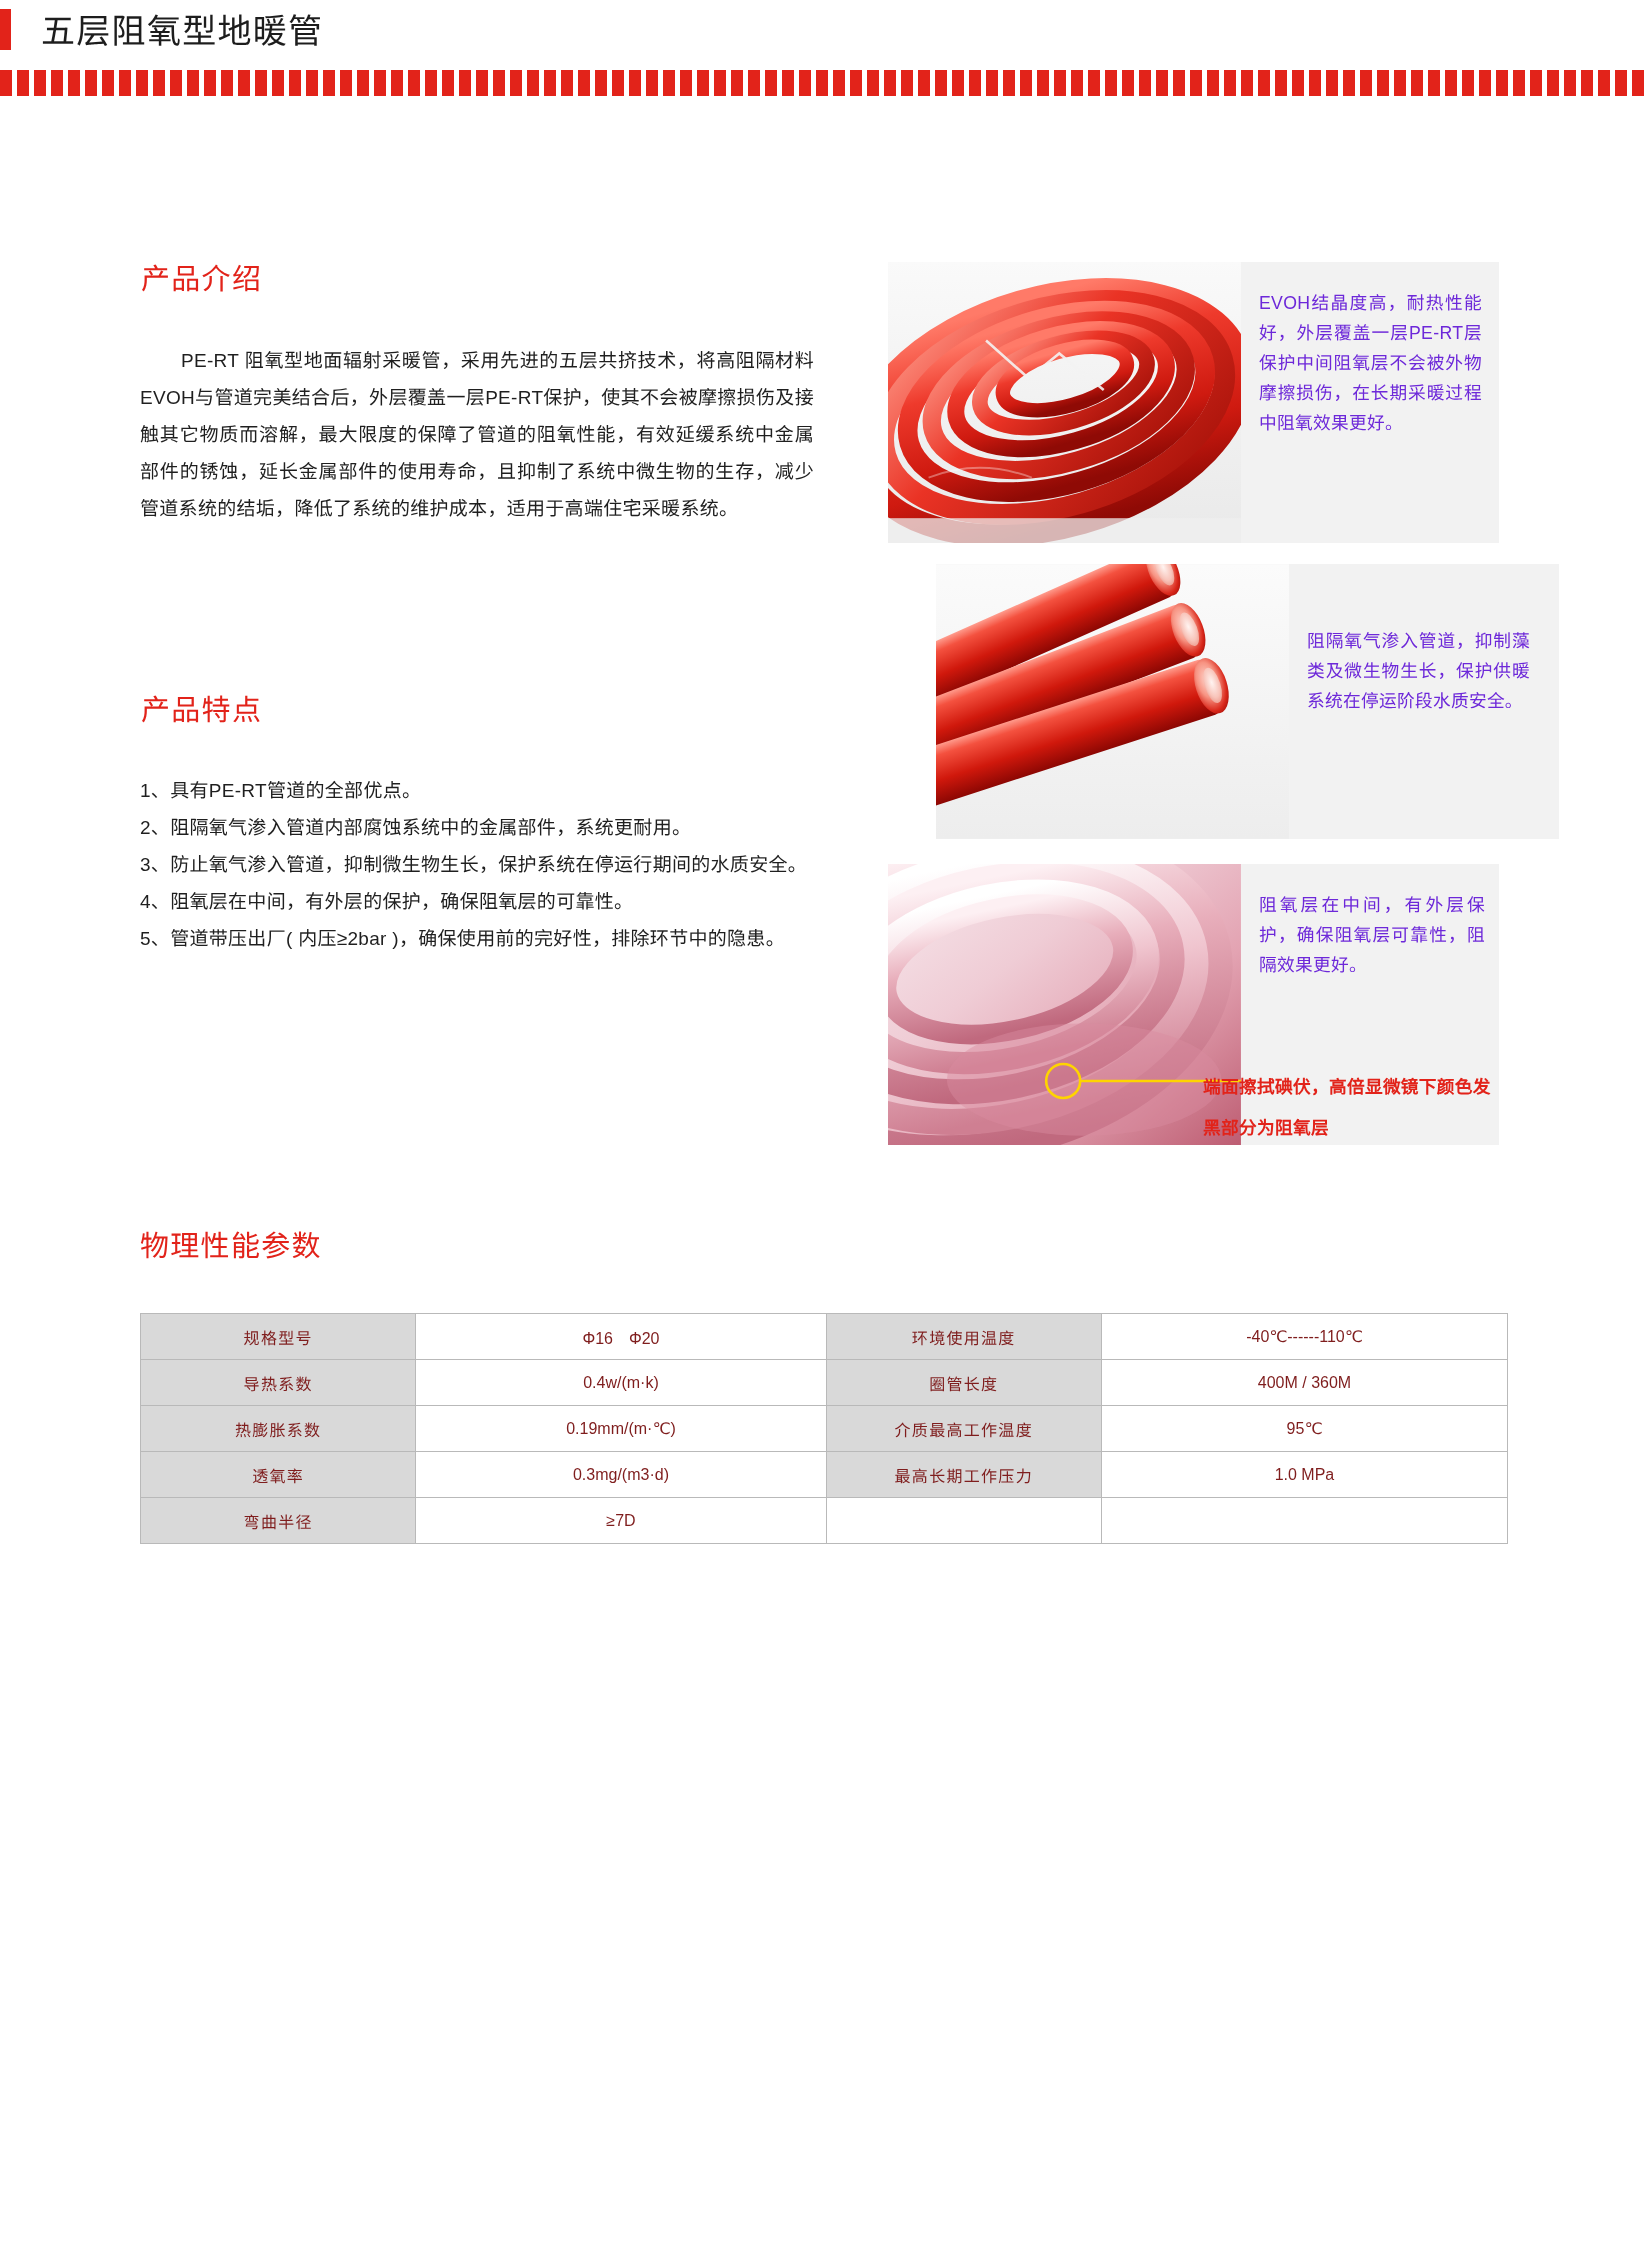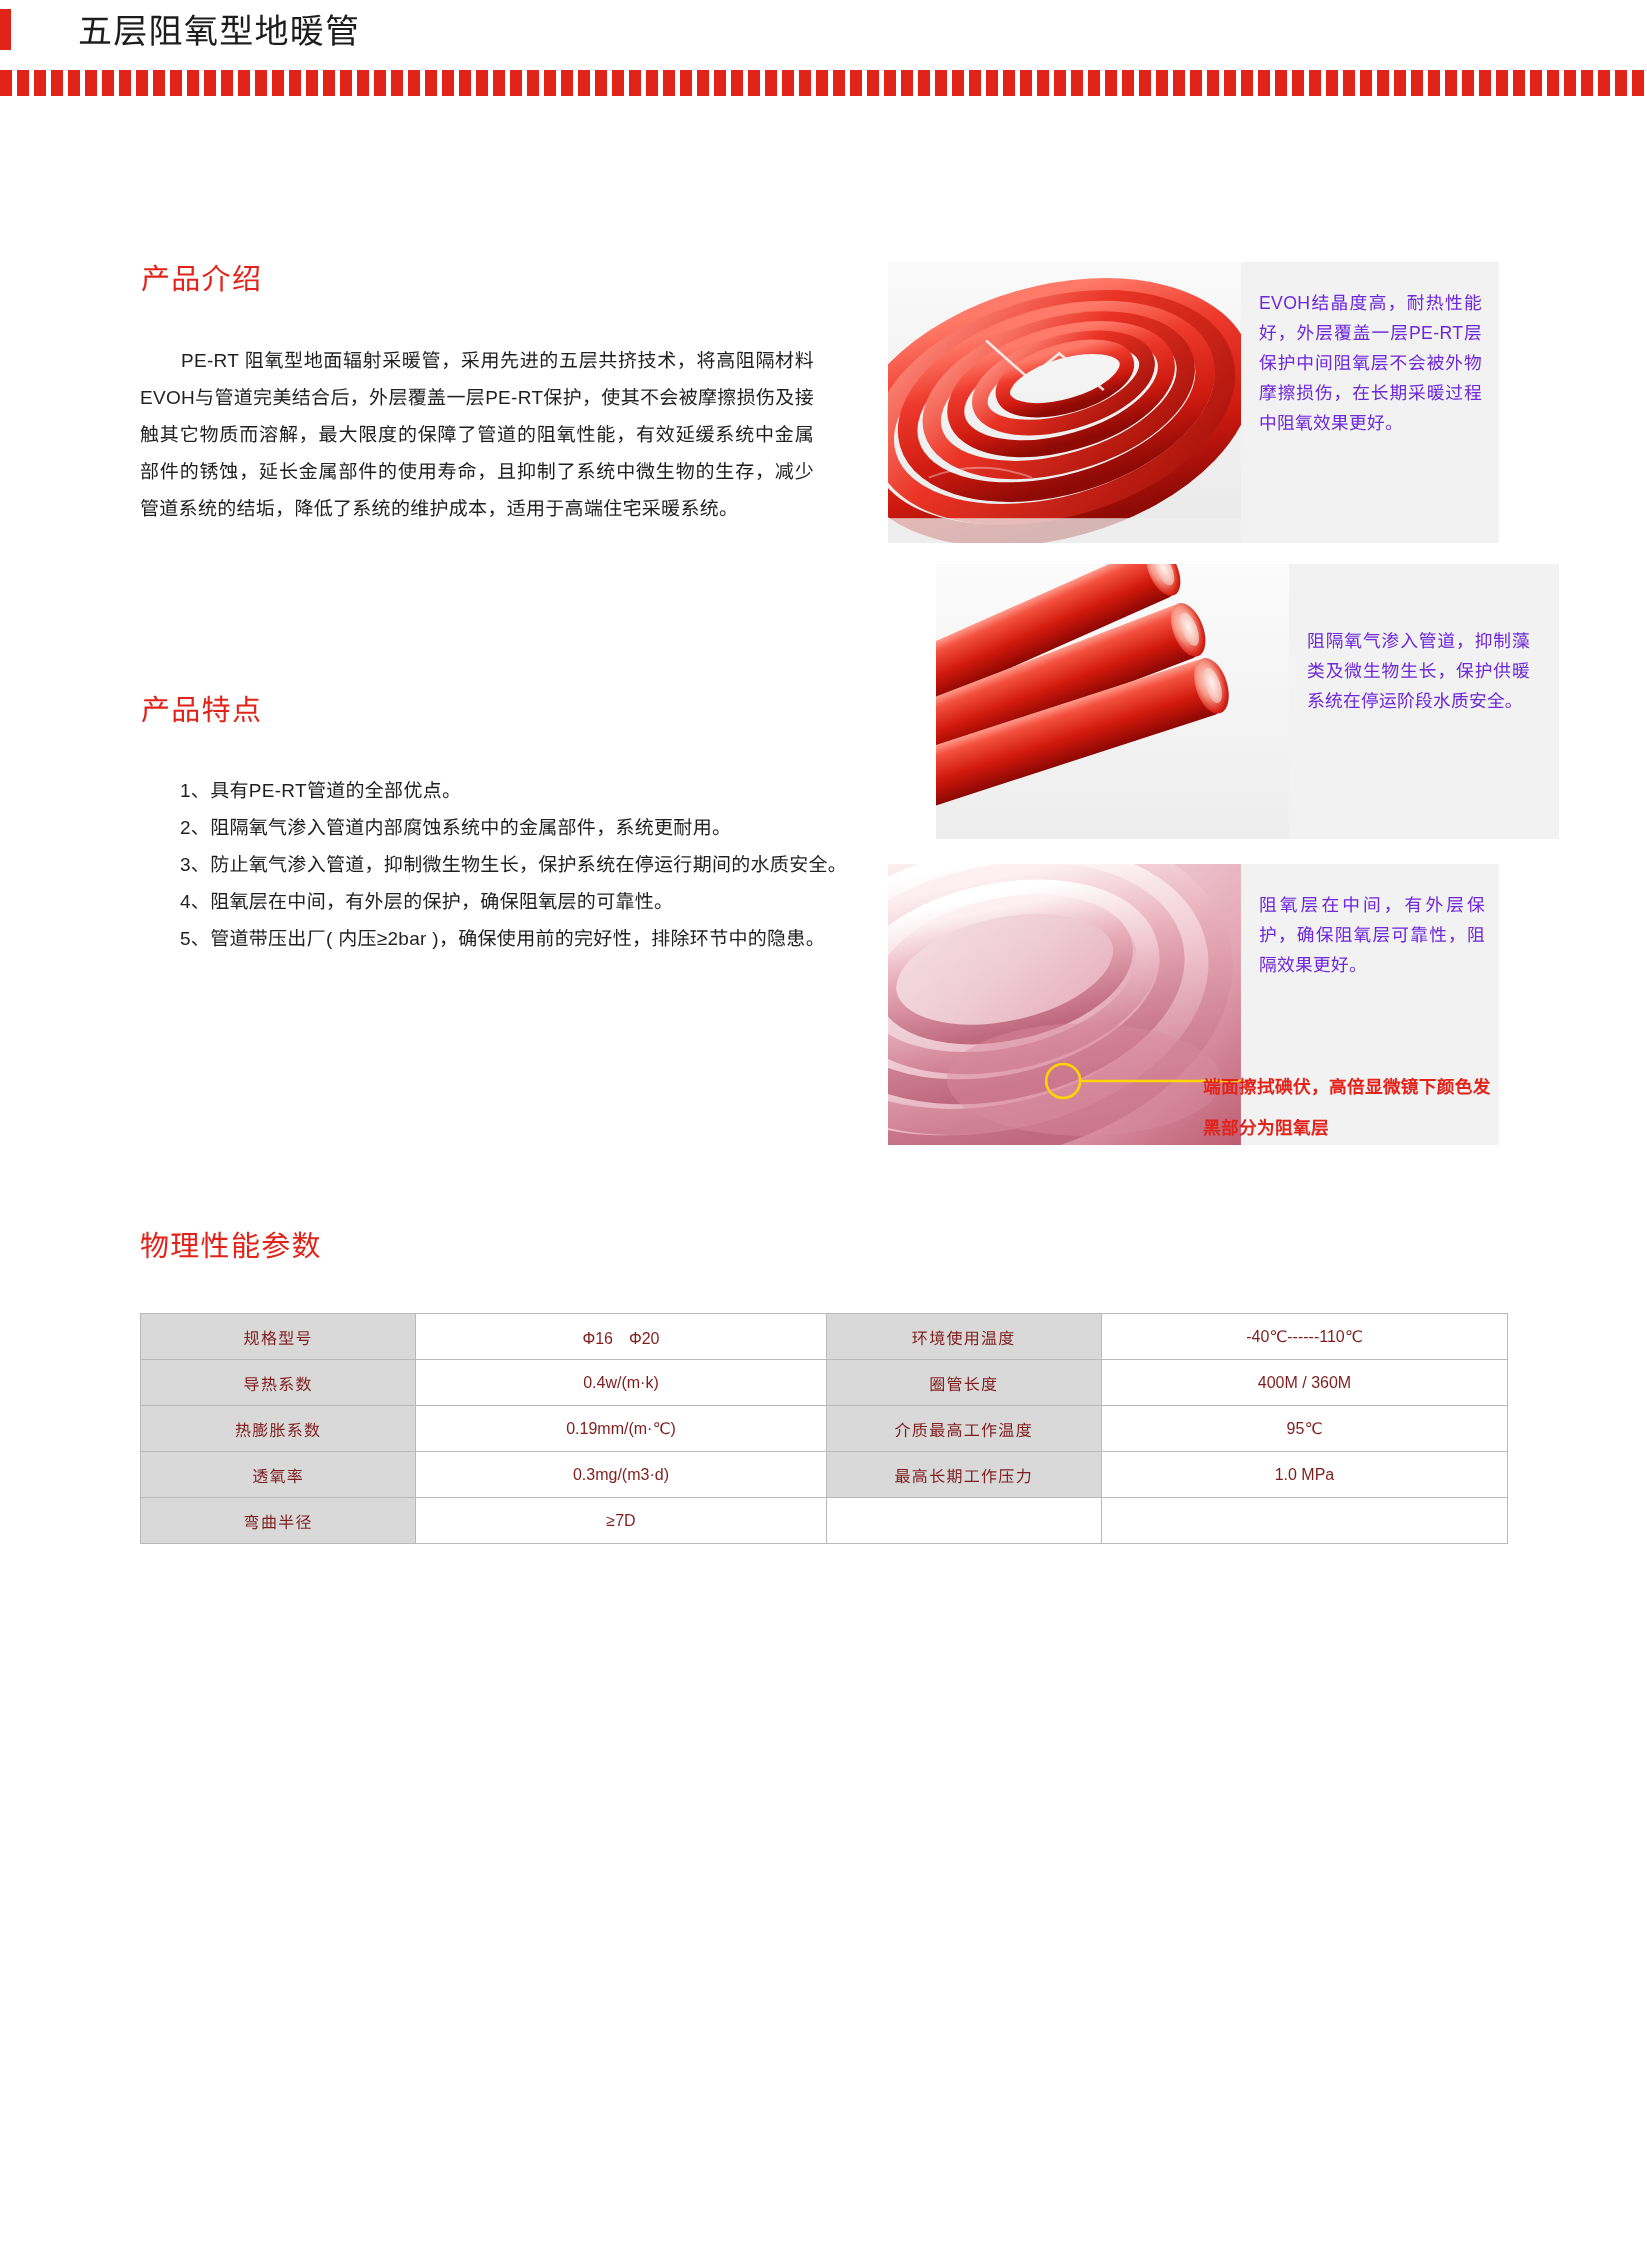--- a/index.html
+++ b/index.html
@@ -43,21 +43,20 @@
   .header-title {
     position: absolute;
     top: 10.5px;
     left: 41px;
     font-size: 34px;
     line-height: 41px;
     letter-spacing: 1.3px;
     color: #1d1d1d;
     font-weight: 400;
     white-space: nowrap;
-    margin-left: 37px;
   }
   .header-stripes {
     position: absolute;
     top: 63px;
     left: 0;
     width: 1647px;
     height: 41px;
     background:
       repeating-linear-gradient(
         90deg,
@@ -116,21 +115,20 @@
 
   .features-list {
     position: absolute;
     left: 140px;
     top: 772px;
     width: 674px;
     font-size: 19px;
     line-height: 37px;
     color: #1f1f1f;
     letter-spacing: 0.3px;
-    margin-left: 40px;
   }
   .features-list p {
     margin: 0;
     text-align: justify;
   }
 
   
   .photo-card {
     position: absolute;
     background: #f2f2f2;

